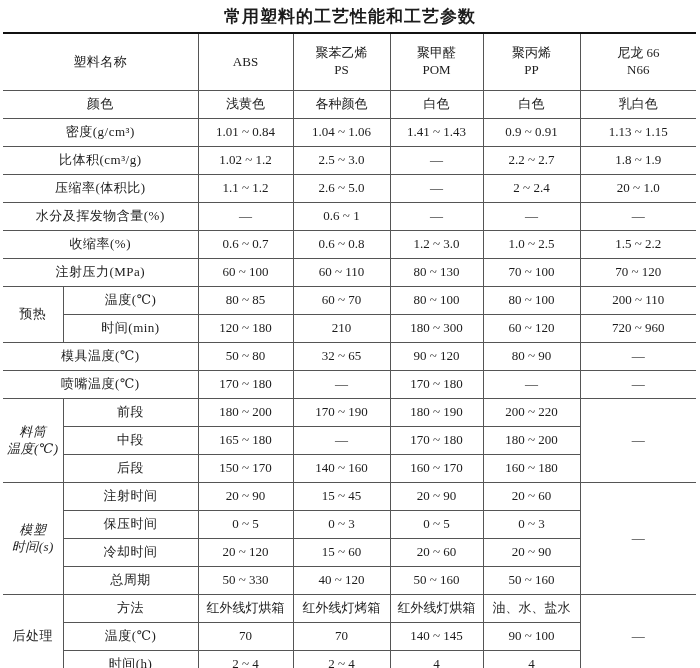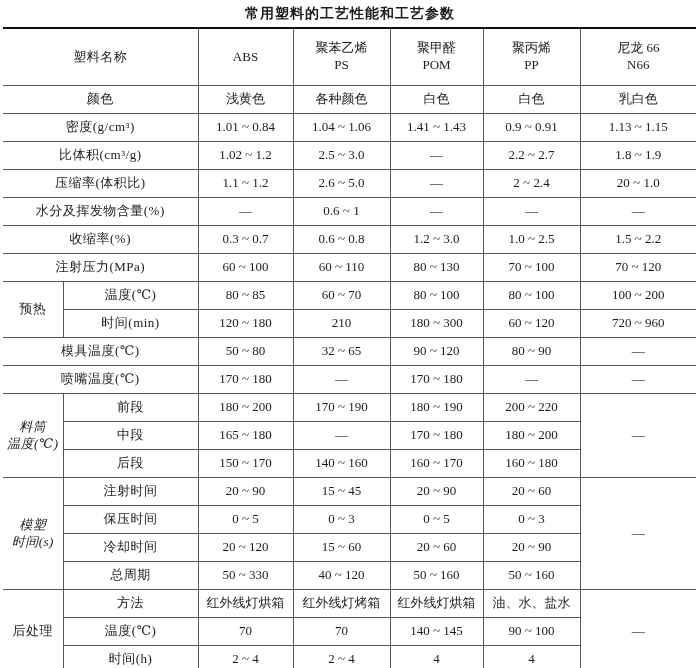--- a/index.html
+++ b/index.html
@@ -3,21 +3,21 @@
 <meta charset="utf-8">
 <style>
   html,body{margin:0;padding:0;background:#ffffff;}
   body{
     width:700px;height:668px;overflow:hidden;
     font-family:"Liberation Serif","DejaVu Serif",serif;
     color:#1c1c1c;
   }
   .page-title{
     text-align:center;
-    font-size:14px;
+    font-size:17px;
     font-weight:600;
     letter-spacing:1px;
     padding:5px 0 4px 0;
   }
   table.params{
     border-collapse:collapse;
     table-layout:fixed;
     width:693px;
     margin-left:3px;
     border-top:2px solid #111;
@@ -119,21 +119,21 @@
       <td colspan="2" class="lab">水分及挥发物含量(%)</td>
       <td>—</td>
       <td>0.6 ~ 1</td>
       <td>—</td>
       <td>—</td>
       <td>—</td>
     </tr>
 
     <tr>
       <td colspan="2" class="lab">收缩率(%)</td>
-      <td>0.3 ~ 0.7</td>
+      <td>0.6 ~ 0.7</td>
       <td>0.6 ~ 0.8</td>
       <td>1.2 ~ 3.0</td>
       <td>1.0 ~ 2.5</td>
       <td>1.5 ~ 2.2</td>
     </tr>
 
     <tr>
       <td colspan="2" class="lab">注射压力(MPa)</td>
       <td>60 ~ 100</td>
       <td>60 ~ 110</td>
@@ -142,21 +142,21 @@
       <td>70 ~ 120</td>
     </tr>
 
     <tr>
       <td rowspan="2" class="lab">预热</td>
       <td class="lab">温度(℃)</td>
       <td>80 ~ 85</td>
       <td>60 ~ 70</td>
       <td>80 ~ 100</td>
       <td>80 ~ 100</td>
-      <td>100 ~ 200</td>
+      <td>200 ~ 110</td>
     </tr>
     <tr>
       <td class="lab">时间(min)</td>
       <td>120 ~ 180</td>
       <td>210</td>
       <td>180 ~ 300</td>
       <td>60 ~ 120</td>
       <td>720 ~ 960</td>
     </tr>
 

